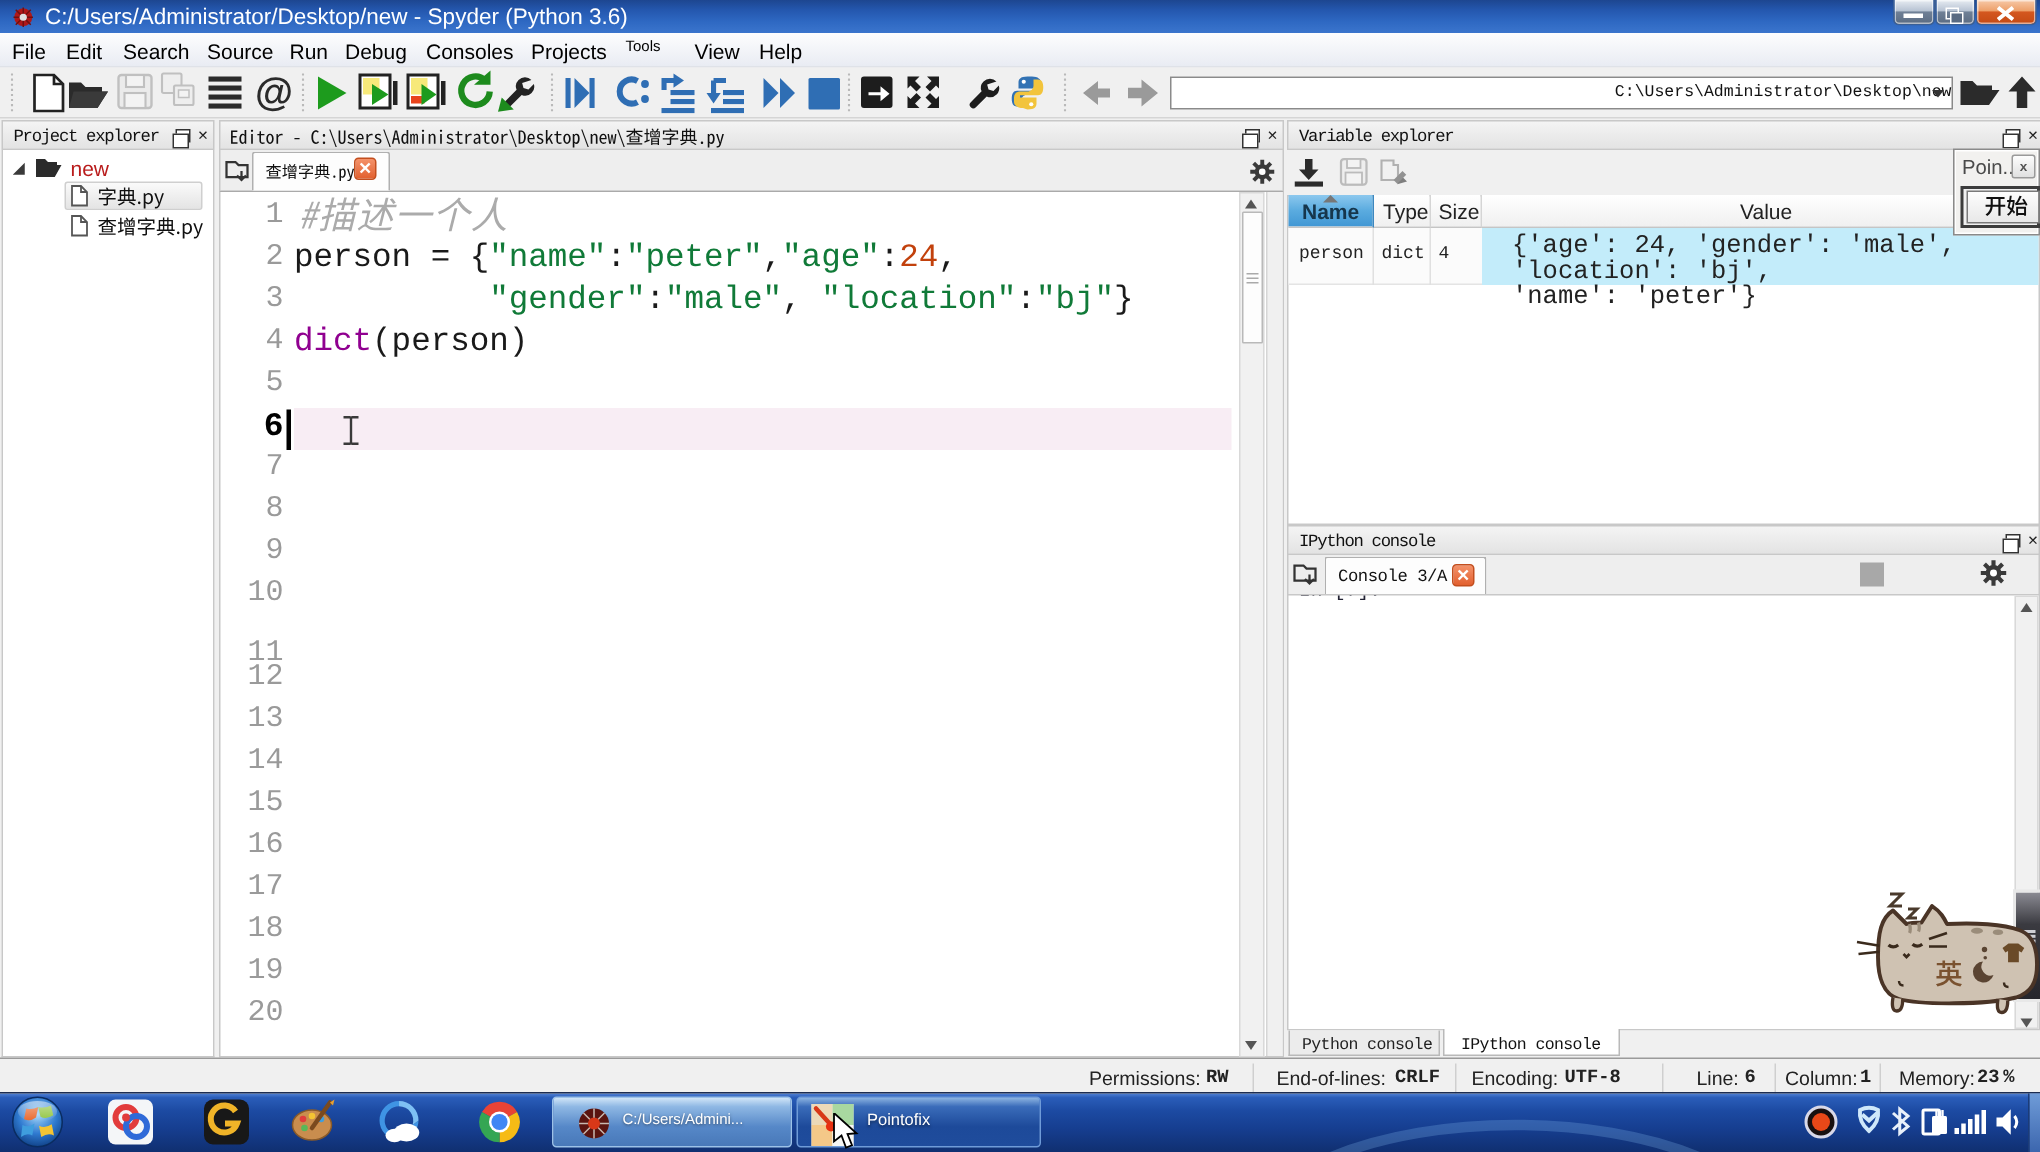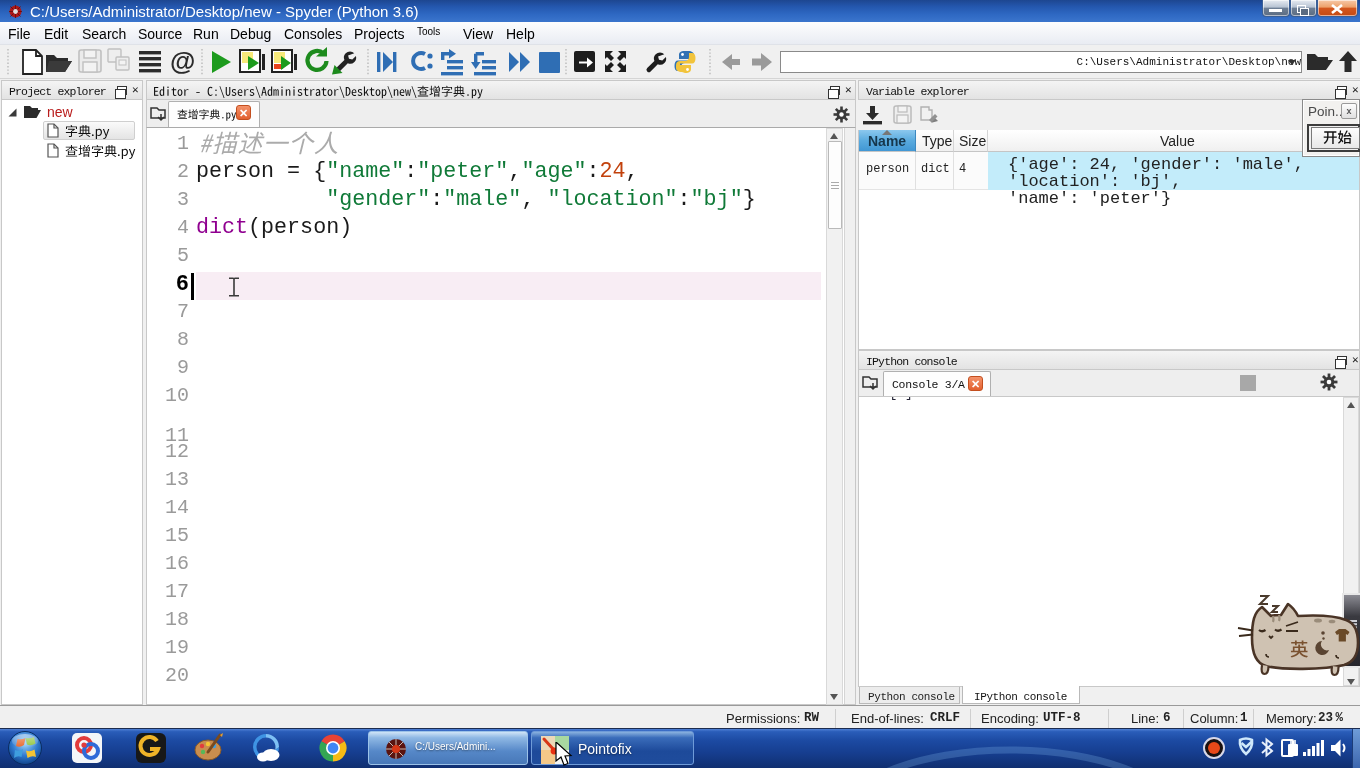--- a/index.html
+++ b/index.html
@@ -648,21 +648,21 @@
 <div class="tbtn" style="left:531px;width:163px;background:linear-gradient(180deg,#8ab2e0 0%,#3a6cba 18%,#1d4a9a 60%,#1f4c9c 100%);border-color:#6f9bd8"></div>
 <svg class="abs" style="left:540px;top:735px" width="30" height="30" viewBox="0 0 30 30">
   <rect x="1" y="1" width="28" height="28" fill="#f8f4ec"></rect>
   <rect x="1" y="1" width="14" height="14" fill="#ecd9b8"></rect>
   <rect x="15" y="1" width="14" height="14" fill="#a8d8a0"></rect>
   <rect x="1" y="15" width="14" height="14" fill="#f4c888"></rect>
   <rect x="15" y="15" width="14" height="14" fill="#f6f6f4"></rect>
   <path d="M4 4 L14 15" stroke="#d83818" stroke-width="3" stroke-linecap="round"></path>
   <circle cx="14" cy="16" r="3.4" fill="#e83010"></circle>
 </svg>
-<div class="abs" style="left:578px;top:741px;color:#fff;font-size:14px;text-shadow:0 1px 2px rgba(0,0,0,.5)">Pointofix</div>
+<div class="abs" style="left:578px;top:741px;color:#fff;font-size:11px;text-shadow:0 1px 2px rgba(0,0,0,.5)">Pointofix</div>
 
 <svg class="abs" style="left:553px;top:742px" width="20" height="26" viewBox="0 0 20 26">
   <path d="M3 0 L3 19 L8 15 L11 23 L15 21.5 L12 14 L18 13.5 Z" fill="#fff" stroke="#000" stroke-width="1.2"></path>
 </svg>
 
 <svg class="abs" style="left:1196px;top:730px" width="164" height="38" viewBox="0 0 164 38">
 
   <circle cx="18" cy="18" r="10" fill="#181010" stroke="#d8d8e8" stroke-width="2"></circle>
   <circle cx="18" cy="18" r="6" fill="#e84818"></circle>
 

